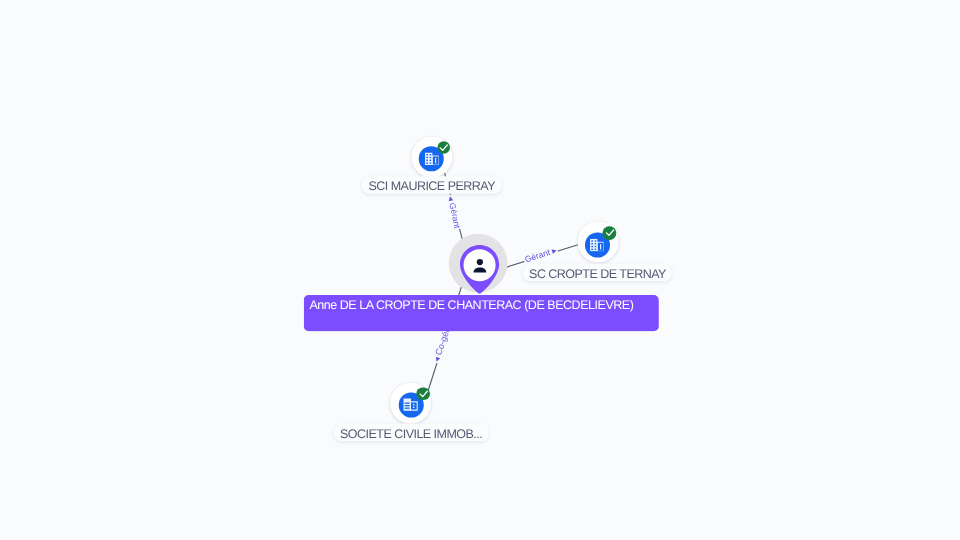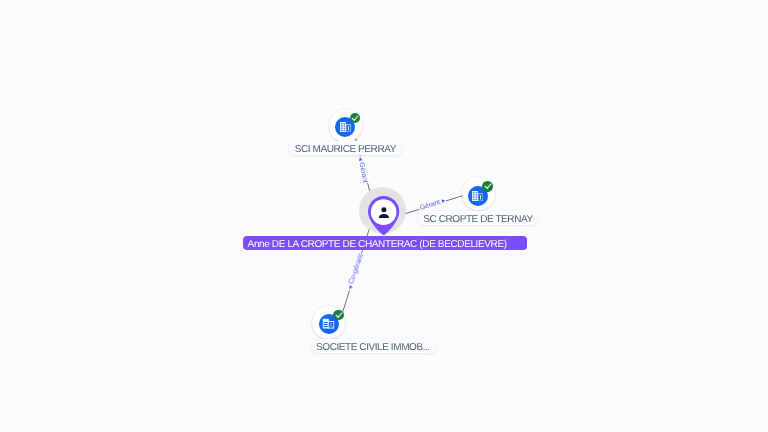--- a/index.html
+++ b/index.html
@@ -30,21 +30,21 @@
         box-shadow:0 1px 3px rgba(40,44,63,.10);
         color:#555b72;font-size:10px;letter-spacing:-0.42px;white-space:nowrap;
         padding:0 5px;text-align:left;
         left:50%;transform:translateX(-50%);backface-visibility:hidden;}
 
   
   .halo{position:absolute;left:-24.8px;top:-25.5px;width:47px;height:47px;border-radius:50%;
         background:#e3e3e5;}
   .pin{position:absolute;left:-15.9px;top:-16.5px;}
   .person-chip{position:absolute;background:#7b4dff;border-radius:4px;opacity:0.999;
-        height:14px;line-height:17.2px;color:#ffffff;font-size:10px;
+        height:29px;line-height:17.2px;color:#ffffff;font-size:10px;
         letter-spacing:-0.375px;white-space:nowrap;padding:0 5px;
         backface-visibility:hidden;}
   .person-chip .first{margin-right:2.4px;}
 
   
   .elabel{position:absolute;opacity:0.999;color:#6355e0;font-size:6.8px;letter-spacing:0px;
           white-space:nowrap;line-height:7px;background:#fafbfd;padding:1.2px 1px;
           backface-visibility:hidden;}
   .elabel .mk{font-size:4.8px;vertical-align:0.4px;}
 </style>
@@ -146,21 +146,21 @@
             <rect x="15.4" y="13.4" width="2.2" height="2.1"></rect>
           </g>
         </svg>
       </div>
       <div class="badge" data-name="verified-badge">
         <svg data-name="check-icon" width="8" height="8" viewBox="0 0 24 24" fill="none" stroke="#ffffff" stroke-width="3.1" stroke-linecap="round" stroke-linejoin="round">
             <path d="M3.5 12.8l6 6.2 11-13"></path>
           </svg>
       </div>
     </div>
-    <div class="chip" data-name="node-label-societe-civile-immob" style="top:14.8px;margin-left:44px;">SOCIETE CIVILE IMMOB...</div>
+    <div class="chip" data-name="node-label-societe-civile-immob" style="top:14.8px;">SOCIETE CIVILE IMMOB...</div>
   </div>
 
   <div class="node" data-name="node-anne-de-la-cropte" style="left:384.2px;top:212.3px;">
     <div class="halo" data-name="node-halo"></div>
     <svg class="pin" data-name="person-pin-icon" width="31.3" height="39.3" viewBox="0 0 31.3 39.3">
       <path data-name="pin-shape" d="M15.65 0C7.0 0 0 7.0 0 15.65c0 4.25 2.55 9.3 5.7 13.6 3.2 4.4 7.0 8.2 9.95 10.05 2.95-1.85 6.75-5.65 9.95-10.05 3.15-4.3 5.7-9.35 5.7-13.6C31.3 7.0 24.3 0 15.65 0z" fill="#7b4dff"></path>
       <circle data-name="pin-inner-circle" cx="15.65" cy="16.15" r="12.8" fill="#ffffff"></circle>
       <g fill="#0c1630" data-name="person-icon">
         <circle cx="15.9" cy="13.7" r="2.5"></circle>
         <path d="M10.8 22c0-2.6 2.2-4 5.1-4s5.1 1.4 5.1 4z"></path>

